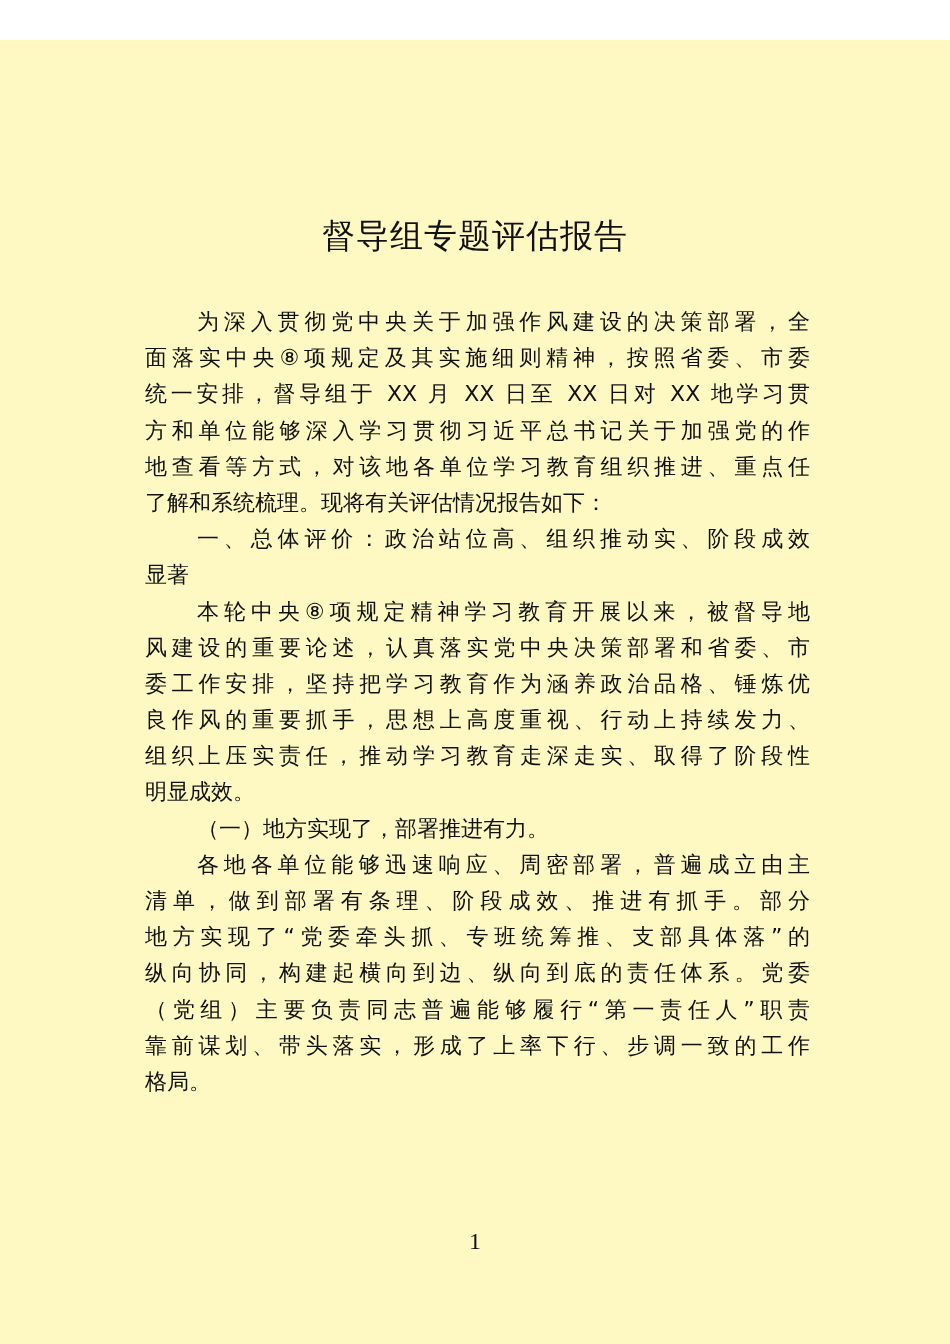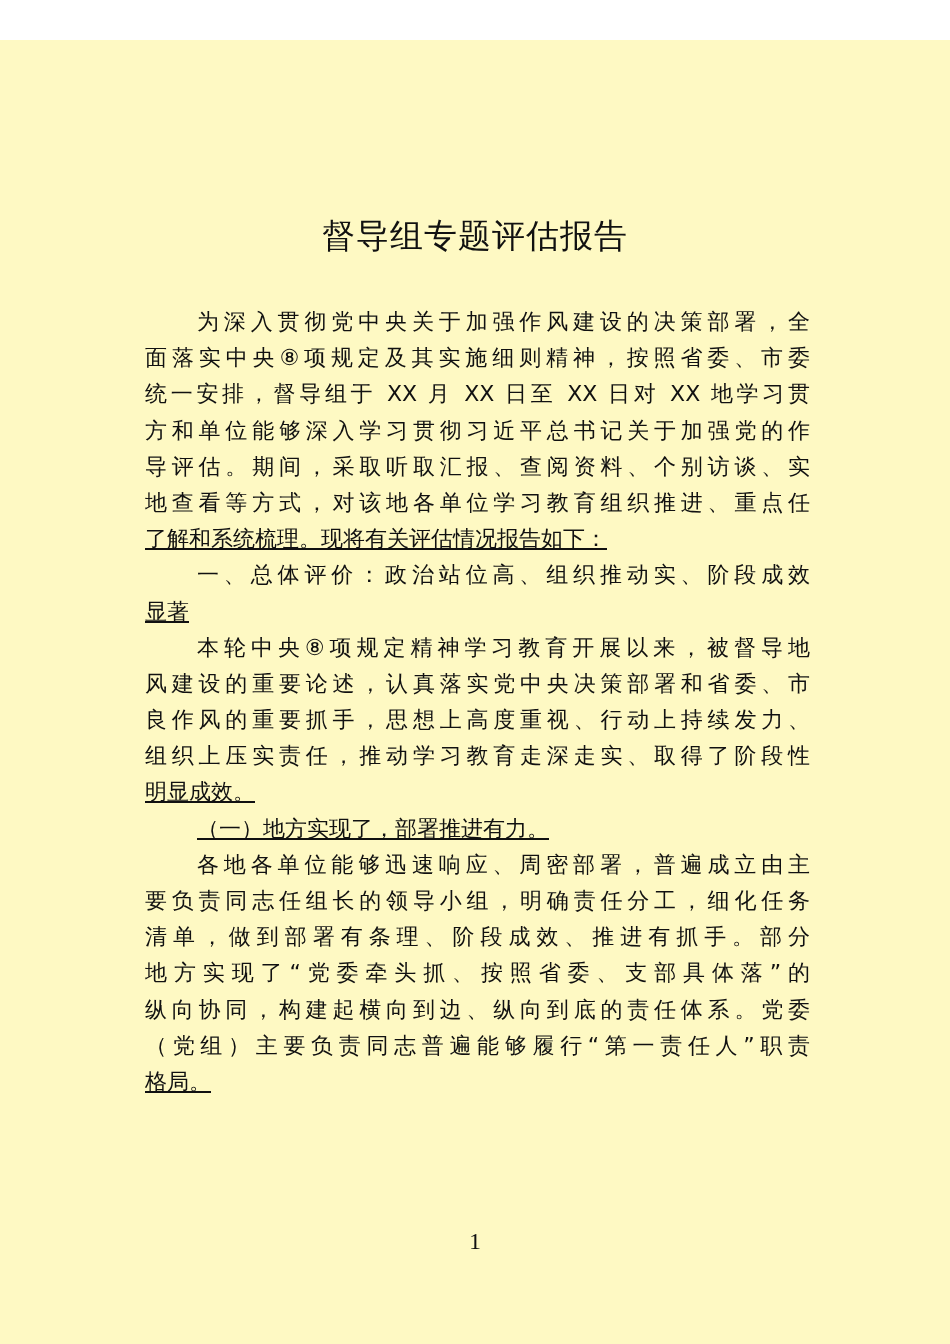--- a/index.html
+++ b/index.html
@@ -9,57 +9,57 @@
       position: absolute; left: 0; top: 170px; width: 950px; text-align: center;
       font-family: "DejaVu Sans", sans-serif; font-size: 33px; color: #111; letter-spacing: 1px;
       line-height: 52px;
     }
     .body {
       position: absolute; left: 145px; top: 264px; width: 665px;
       font-family: "DejaVu Sans", sans-serif; font-size: 22px; color: #111;
       line-height: 36.2px;
     }
     .line { white-space: nowrap; height: 36.2px; text-align: justify; text-align-last: justify; }
-    .line.last { text-align-last: left; text-decoration: underline; }
+    .line.last { text-align-last: left; }
     .indent { padding-left: 52px; }
     .pagenum {
       position: absolute; left: 0; top: 1188px; width: 950px; text-align: center;
       font-family: "Liberation Serif", serif; font-size: 24px; color: #111;
     }
   </style>
 </head>
 <body>
 
 <div class="page">
   <div class="title">督导组专题评估报告</div>
 
   <div class="body">
 
     <div class="line indent">为深入贯彻党中央关于加强作风建设的决策部署，全</div>
     <div class="line">面落实中央⑧项规定及其实施细则精神，按照省委、市委</div>
     <div class="line">统一安排，督导组于 XX 月 XX 日至 XX 日对 XX 地学习贯</div>
     <div class="line">方和单位能够深入学习贯彻习近平总书记关于加强党的作</div>
-    <div class="line">导评估。期间，采取听取汇报、查阅资料、个别访谈、实</div>
     <div class="line">地查看等方式，对该地各单位学习教育组织推进、重点任</div>
     <div class="line last">了解和系统梳理。现将有关评估情况报告如下：</div>
 
     <div class="line indent">一、总体评价：政治站位高、组织推动实、阶段成效</div>
     <div class="line last">显著</div>
 
     <div class="line indent">本轮中央⑧项规定精神学习教育开展以来，被督导地</div>
     <div class="line">风建设的重要论述，认真落实党中央决策部署和省委、市</div>
+    <div class="line">委工作安排，坚持把学习教育作为涵养政治品格、锤炼优</div>
     <div class="line">良作风的重要抓手，思想上高度重视、行动上持续发力、</div>
     <div class="line">组织上压实责任，推动学习教育走深走实、取得了阶段性</div>
     <div class="line last">明显成效。</div>
 
     <div class="line indent last">（一）地方实现了，部署推进有力。</div>
 
     <div class="line indent">各地各单位能够迅速响应、周密部署，普遍成立由主</div>
-    <div class="line">要负责同志任组长的领导小组，明确责任分工，细化任务</div>
     <div class="line">清单，做到部署有条理、阶段成效、推进有抓手。部分</div>
-    <div class="line">地方实现了“党委牵头抓、按照省委、支部具体落”的</div>
+    <div class="line">地方实现了“党委牵头抓、专班统筹推、支部具体落”的</div>
     <div class="line">纵向协同，构建起横向到边、纵向到底的责任体系。党委</div>
     <div class="line">（党组）主要负责同志普遍能够履行“第一责任人”职责</div>
+    <div class="line">靠前谋划、带头落实，形成了上率下行、步调一致的工作</div>
     <div class="line last">格局。</div>
   </div>
 
   <div class="pagenum">1</div>
 </div>
 
 </body></html>

